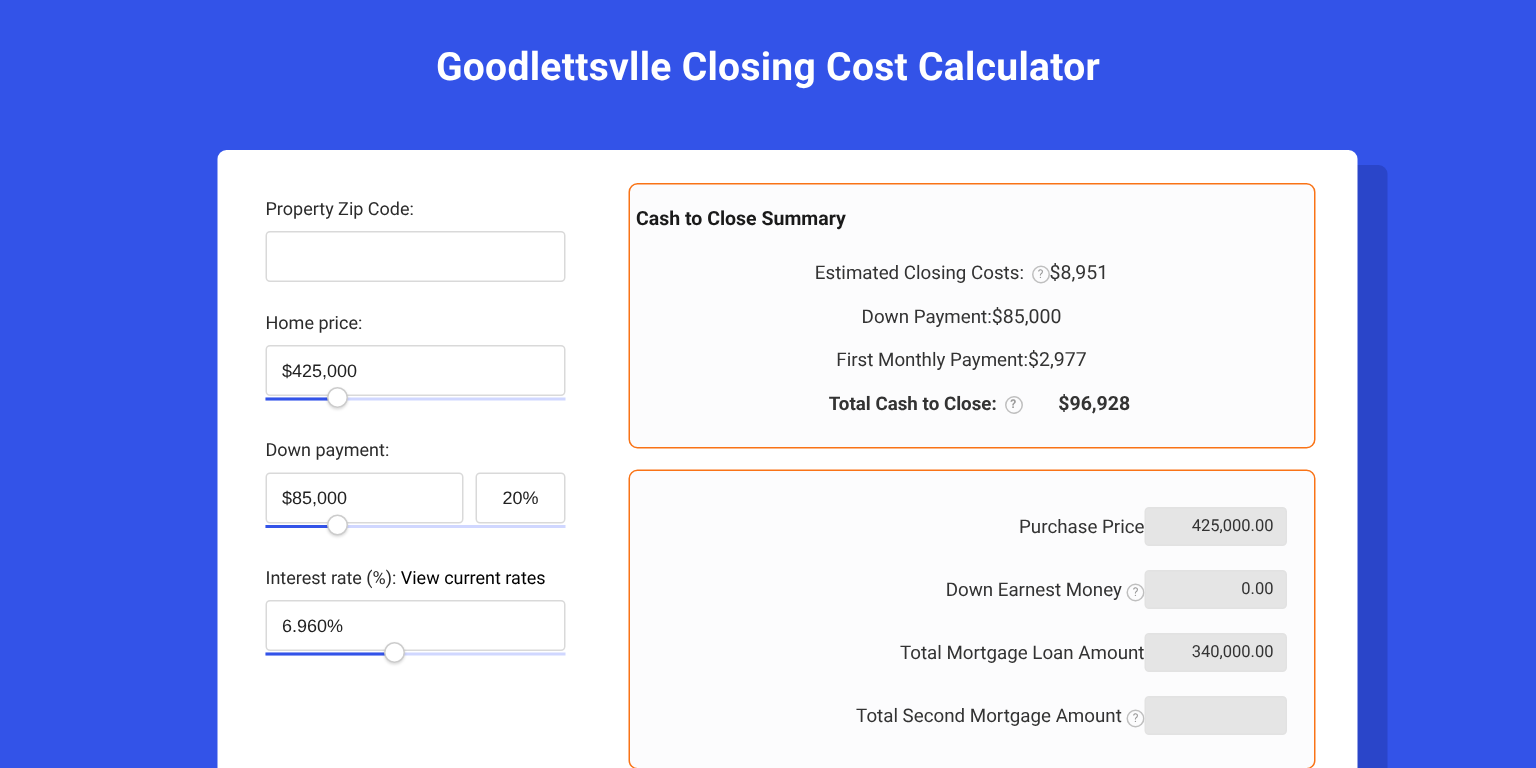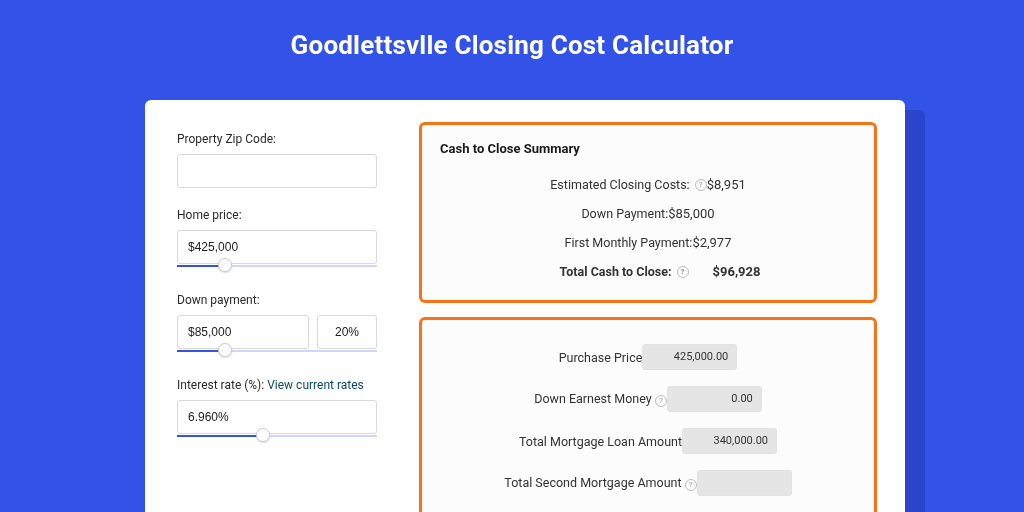--- a/index.html
+++ b/index.html
@@ -84,32 +84,32 @@
     position: absolute;
     top: -5px;
     width: 14px; height: 14px;
     background: #fff;
     border: 1px solid #ccc;
     border-radius: 50%;
     box-shadow: 0 1px 2px rgba(0,0,0,0.15);
     transform: translateX(-50%);
   }
 
-  .link { color: #0c4a6e; text-decoration: none; }
+  .link { color: #000000; text-decoration: none; }
 
   
   .right {
     flex: 1;
     padding: 22px 28px 0 24px;
   }
   .panel {
     background: #fcfcfd;
-    border: 3px solid #f97316;
+    border: 1px solid #f97316;
     border-radius: 6px;
-    padding: 16px 18px 14px 18px;
+    padding: 16px 18px 14px 4px;
     margin-bottom: 14px;
   }
   .panel-title {
     font-size: 13px;
     font-weight: 700;
     margin-bottom: 14px;
   }
   .row {
     display: flex;
     justify-content: center;
@@ -127,21 +127,21 @@
     border-radius: 50%;
     font-size: 8px;
     line-height: 10px;
     text-align: center;
     color: #9a9a9a;
     display: inline-block;
   }
 
   .ws-row {
     display: flex;
-    justify-content: center;
+    justify-content: flex-end;
     align-items: center;
     padding: 8px 0;
     font-size: 12.5px;
     color: #333;
   }
   .ws-row .val-box {
     width: 95px;
     height: 26px;
     border: 1px solid #e2e2e2;
     border-radius: 3px;

